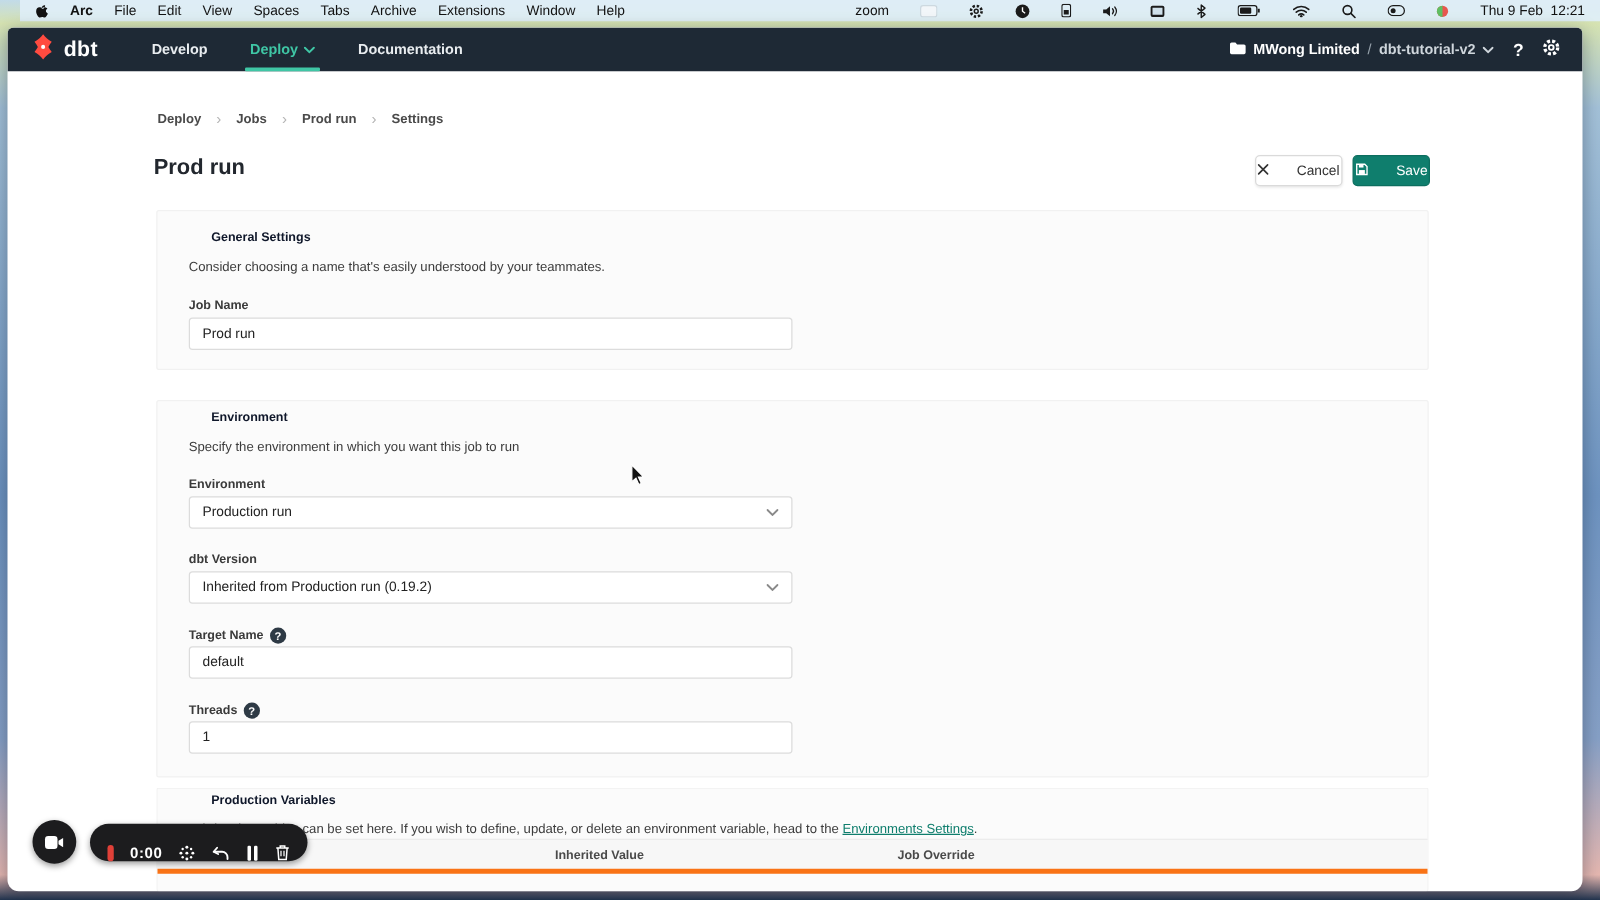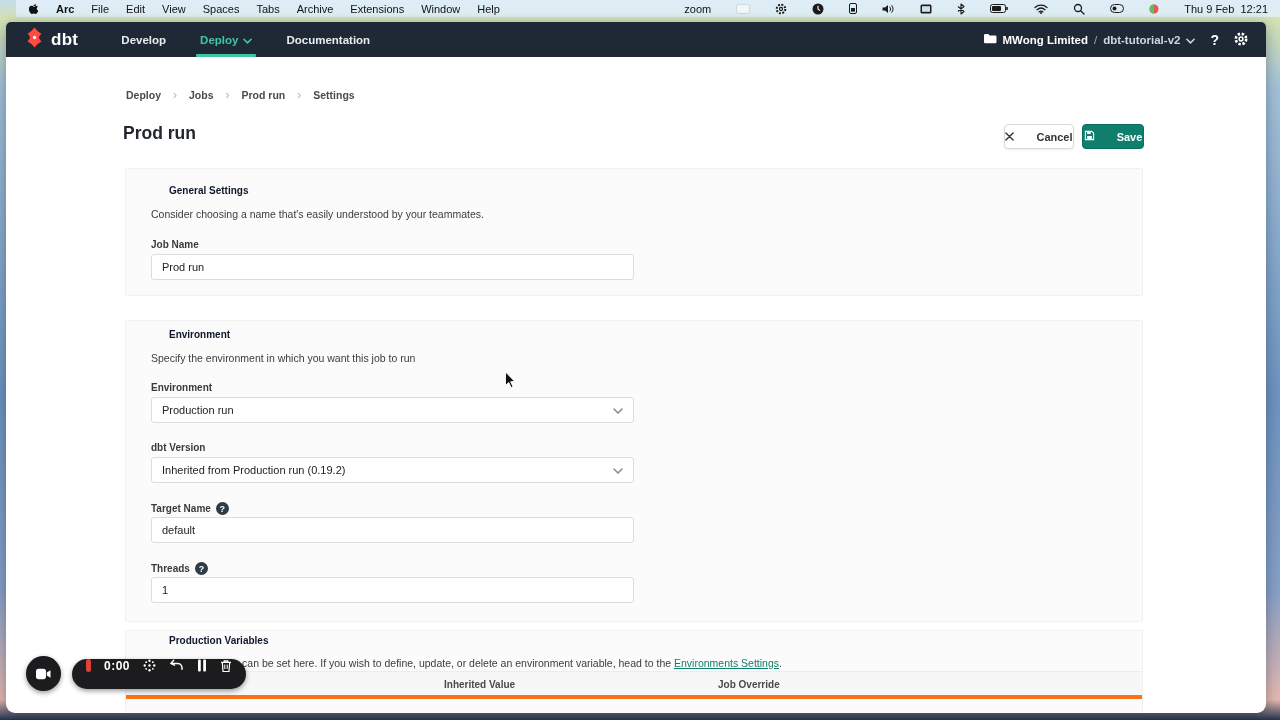--- a/index.html
+++ b/index.html
@@ -43,21 +43,21 @@
 
   
   .crumbs { position:absolute; left:120px; top:66px; display:flex; align-items:center;
     gap:12px; font-size:10.5px; font-weight:700; color:#4a4a4a; }
   .crumb { cursor:pointer; }
   .crumb-sep { color:#b5b5b5; font-size:12px; font-weight:400; }
   .page-title { position:absolute; left:117px; top:101px; font-size:17.5px;
     font-weight:700; color:#22272e; }
 
   .btn { position:absolute; top:102px; height:25px; border-radius:4px; display:flex;
-    align-items:center; justify-content:center; gap:22px; font-size:11px; font-weight:700;
+    align-items:center; justify-content:center; gap:22px; font-size:11px; font-weight:400;
     cursor:pointer; }
   .btn-cancel { left:998px; width:70px; background:#fff; border:1px solid #dadada;
     color:#333; box-shadow:0 1px 2px rgba(0,0,0,.08); }
   .btn-save { left:1076px; width:62px; background:#0f7e6d; color:#fff; border:1px solid #0c6e5f; }
 
   
   .card { position:absolute; left:119px; width:1018px; background:#fbfbfb;
     border:1px solid #f1f1f1; border-radius:2px; }
   .card-1 { top:146px; height:128px; }
   .card-2 { top:298px; height:302px; }
@@ -79,21 +79,21 @@
   .thead { position:absolute; left:0; right:0; top:40px; height:28px; background:#f7f7f7;
     border-top:1px solid #ececec; border-bottom:4px solid #f97316; }
   .th { position:absolute; top:7px; font-size:10px; font-weight:700; color:#4a4a4a; }
   .th-1 { left:318px; } .th-2 { left:592px; }
 
   
   .rec-cam { position:absolute; left:26px; top:656px; width:35px; height:35px;
     border-radius:50%; background:#1c1c1e; display:flex; align-items:center;
     justify-content:center; box-shadow:0 2px 5px rgba(0,0,0,.4); cursor:pointer; }
   .rec-pill { position:absolute; left:72px; top:659px; width:174px; height:30px;
-    background:#1c1c1e; border-radius:15px; display:flex; align-items:flex-start;
+    background:#1c1c1e; border-radius:15px; display:flex; align-items:flex-end;
     padding:0 14px; gap:13px; box-shadow:0 2px 5px rgba(0,0,0,.4); }
   .rec-stop { width:13px; height:13px; background:#e04038; border-radius:3px; cursor:pointer; }
   .rec-time { color:#fff; font-size:12px; font-weight:700; letter-spacing:.5px; }
   .rec-btn { display:flex; align-items:center; justify-content:center; cursor:pointer; }
 
   
   .cursor { position:absolute; left:504px; top:371px; pointer-events:none; }
 </style>
 </head>
 <body>

